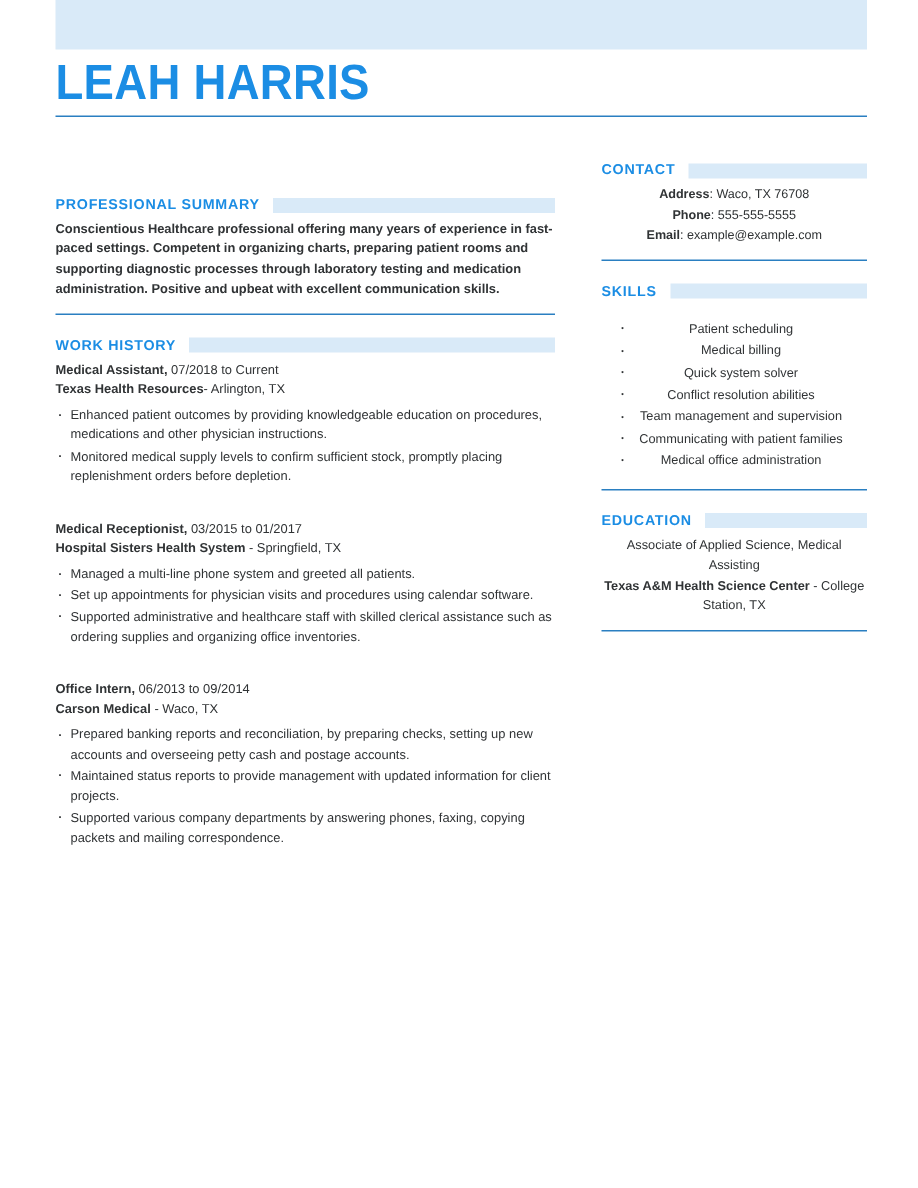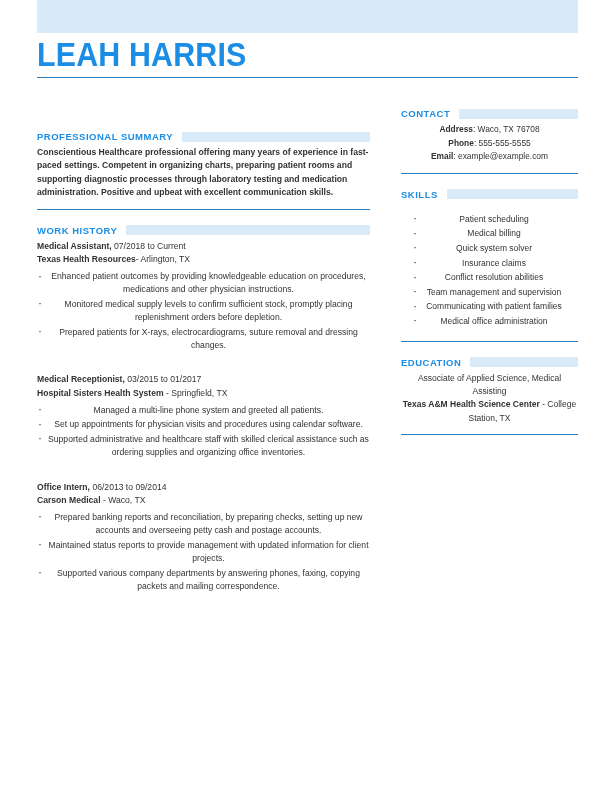--- a/index.html
+++ b/index.html
@@ -145,21 +145,20 @@
     padding: 0;
   }
 
   ul.bullets li {
     position: relative;
     padding-left: 10px;
     font-size: 8.6px;
     line-height: 13.4px;
     color: #303335;
     margin-bottom: 1px;
-    text-align: center;
   }
 
   ul.bullets li::before {
     content: "\00b7";
     position: absolute;
     left: 1px;
     top: -0.5px;
     font-size: 12px;
     line-height: 13.4px;
     color: #303335;
@@ -246,21 +245,20 @@
           <div class="job-line1">
             <span class="job-title">Medical Assistant,</span>
             <span>07/2018 to Current</span>
           </div>
           <div class="job-line2">
             <span class="job-company">Texas Health Resources</span><span>- Arlington, TX</span>
           </div>
           <ul class="bullets">
             <li>Enhanced patient outcomes by providing knowledgeable education on procedures, medications and other physician instructions.</li>
             <li>Monitored medical supply levels to confirm sufficient stock, promptly placing replenishment orders before depletion.</li>
-            <li>Prepared patients for X-rays, electrocardiograms, suture removal and dressing changes.</li>
           </ul>
         </div>
 
         <div class="spacer-10"></div>
 
         <div class="job">
           <div class="job-line1">
             <span class="job-title">Medical Receptionist,</span>
             <span>03/2015 to 01/2017</span>
           </div>
@@ -315,21 +313,20 @@
 
       <div class="section">
         <div class="sec-head">
           <div class="sec-title">SKILLS</div>
           <div class="sec-bar"></div>
         </div>
         <ul class="skills">
           <li>Patient scheduling</li>
           <li>Medical billing</li>
           <li>Quick system solver</li>
-          <li>Insurance claims</li>
           <li>Conflict resolution abilities</li>
           <li>Team management and supervision</li>
           <li>Communicating with patient families</li>
           <li>Medical office administration</li>
         </ul>
         <div class="sec-rule"></div>
       </div>
 
       <div class="section">
         <div class="sec-head">

